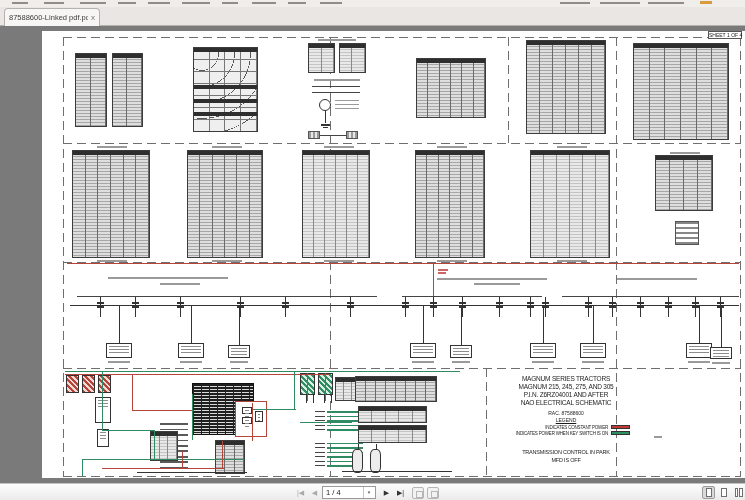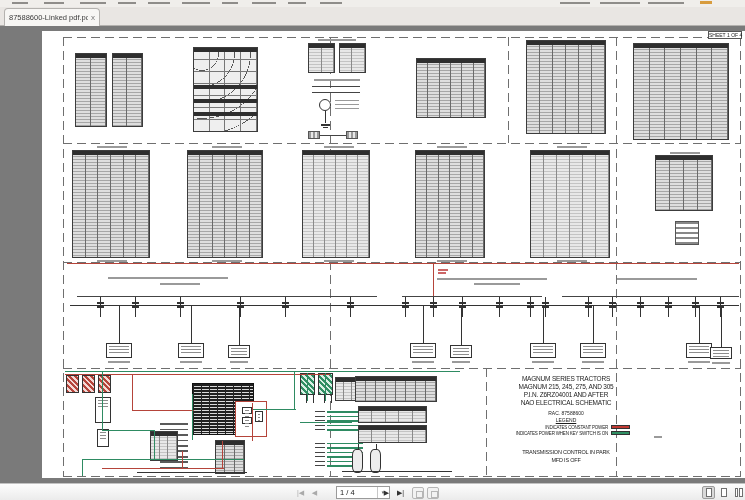--- a/index.html
+++ b/index.html
@@ -61,21 +61,21 @@
   .legrow span{font-size:4.5px;letter-spacing:-.2px;white-space:nowrap;color:#222}
   .legbar{width:19px;height:3.5px;margin-left:3px;border:.5px solid #333}
   #sheetlabel{position:absolute;left:666px;top:0;width:34px;height:8px;border:1px solid #555;
     font-size:5px;line-height:6px;text-align:center;color:#222;background:#fff;white-space:nowrap}
   
   #bottombar{position:absolute;left:0;top:483px;width:745px;height:17px;
     background:linear-gradient(#fdfdfd,#ebebeb);border-top:1px solid #c2c2c2}
   .nav-btn{position:absolute;top:2px;width:13px;height:13px;border:1px solid transparent;border-radius:2px;
     display:flex;align-items:center;justify-content:center;font-size:7px;color:#333;cursor:pointer}
   .nav-btn.disabled{color:#aaa}
-  #pagefield{position:absolute;left:336px;top:2px;width:54px;height:13px;background:#fff;border:1px solid #9a9a9a;display:flex;align-items:center}
+  #pagefield{position:absolute;left:322px;top:2px;width:54px;height:13px;background:#fff;border:1px solid #9a9a9a;display:flex;align-items:center}
   #pagefield input{border:none;outline:none;width:40px;font-size:7.5px;padding-left:3px;font-family:"Liberation Sans",sans-serif;color:#222;background:transparent}
   #pagefield .dd{width:11px;height:100%;border-left:1px solid #c7c7c7;display:flex;align-items:center;justify-content:center;font-size:4.5px;color:#666;cursor:pointer}
   .view-btn{position:absolute;top:3px;width:12px;height:12px;border:1px solid #b6b6b6;border-radius:2px;background:#f2f2f2;cursor:pointer}
   .view-btn::after{content:"";position:absolute;left:2.5px;top:2.5px;width:5px;height:5px;border:1px solid #b6b6b6}
   .layout-btn{position:absolute;top:2px;width:13px;height:13px;border:1px solid transparent;border-radius:2px;display:flex;align-items:center;justify-content:center;gap:1px;cursor:pointer}
   .layout-btn.active{background:#d9d9d9;border-color:#9c9c9c}
   .pgico{width:6px;height:9px;border:1px solid #6f6f6f;background:#fff}
   .pgico.half{width:3.5px}
 </style>
 </head>

